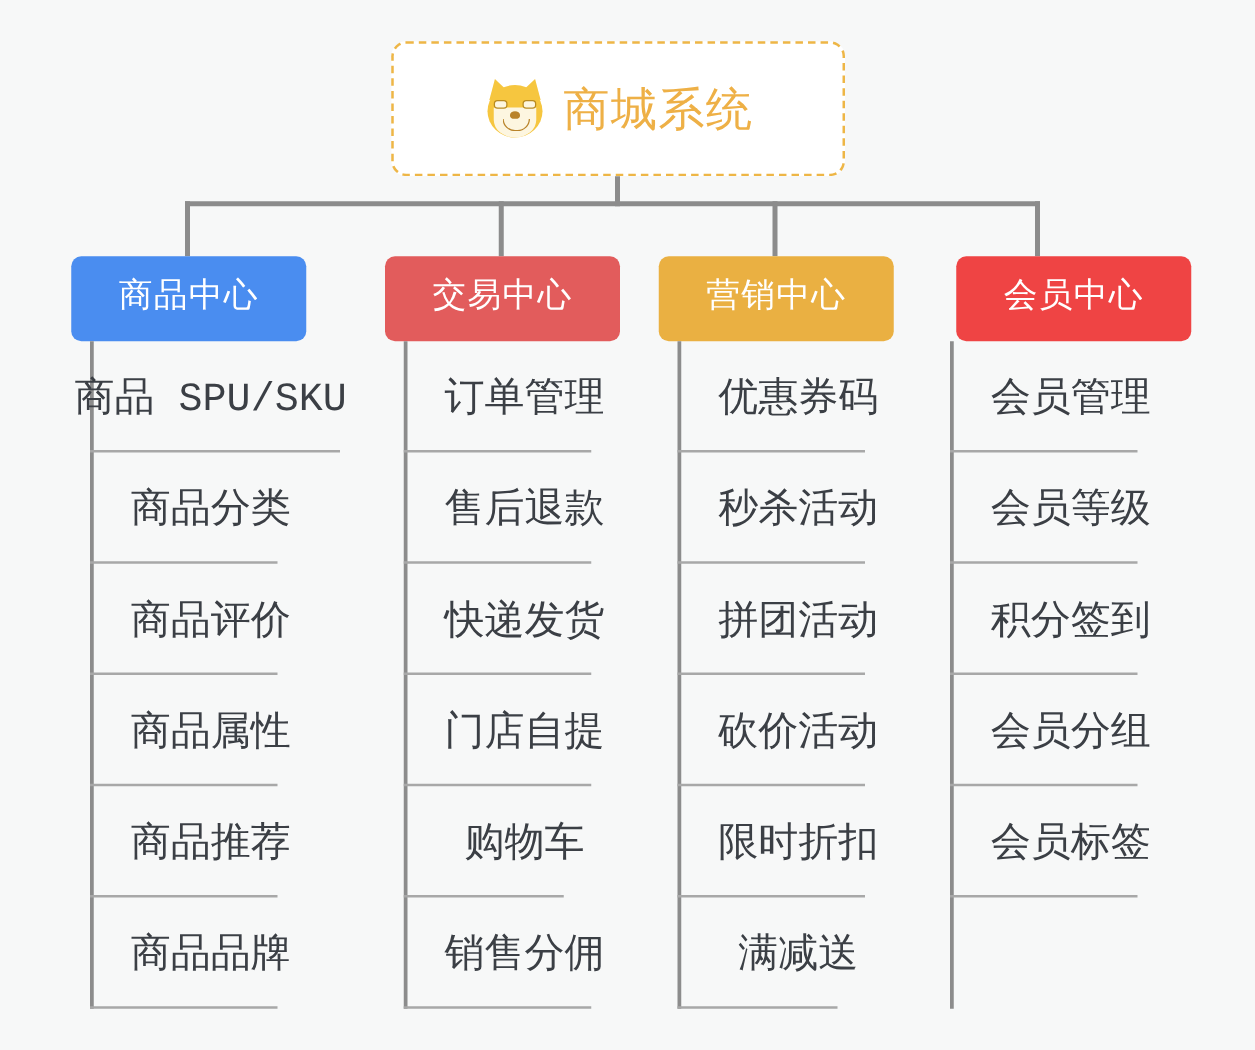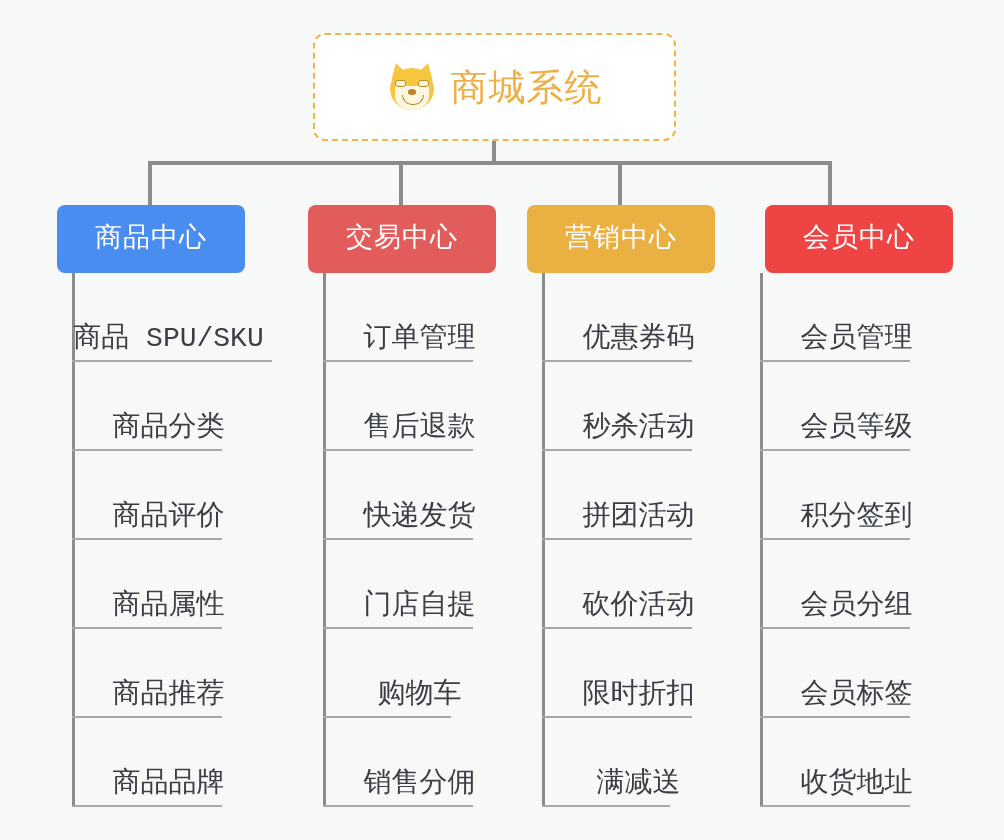--- a/index.html
+++ b/index.html
@@ -158,24 +158,24 @@
   }
   .leaf-rule {
     position: absolute;
     left: 0;
     bottom: 0;
     height: 2px;
     background: #a8a8a8;
   }
   .leaf-label {
     position: relative;
-    font-size: 28px;
+    font-size: 32px;
     color: #3b3f45;
     line-height: 1;
-    padding-bottom: 9px;
+    padding-bottom: 26px;
     white-space: nowrap;
     margin-left: 20px;
   }
 </style>
 </head>
 <body>
 
 <div id="stage">
 
   <div class="root-card">
@@ -317,21 +317,17 @@
             <span class="leaf-label">积分签到</span>
           </div>
           <div class="leaf">
             <div class="leaf-rule" style="width: 150px;"></div>
             <span class="leaf-label">会员分组</span>
           </div>
           <div class="leaf">
             <div class="leaf-rule" style="width: 150px;"></div>
             <span class="leaf-label">会员标签</span>
           </div>
-          <div class="leaf">
-            <div class="leaf-rule" style="width: 150px;"></div>
-            <span class="leaf-label">收货地址</span>
-          </div>
         </div>
       </div>
     </div>
 
 </div>
 
 </body></html>

